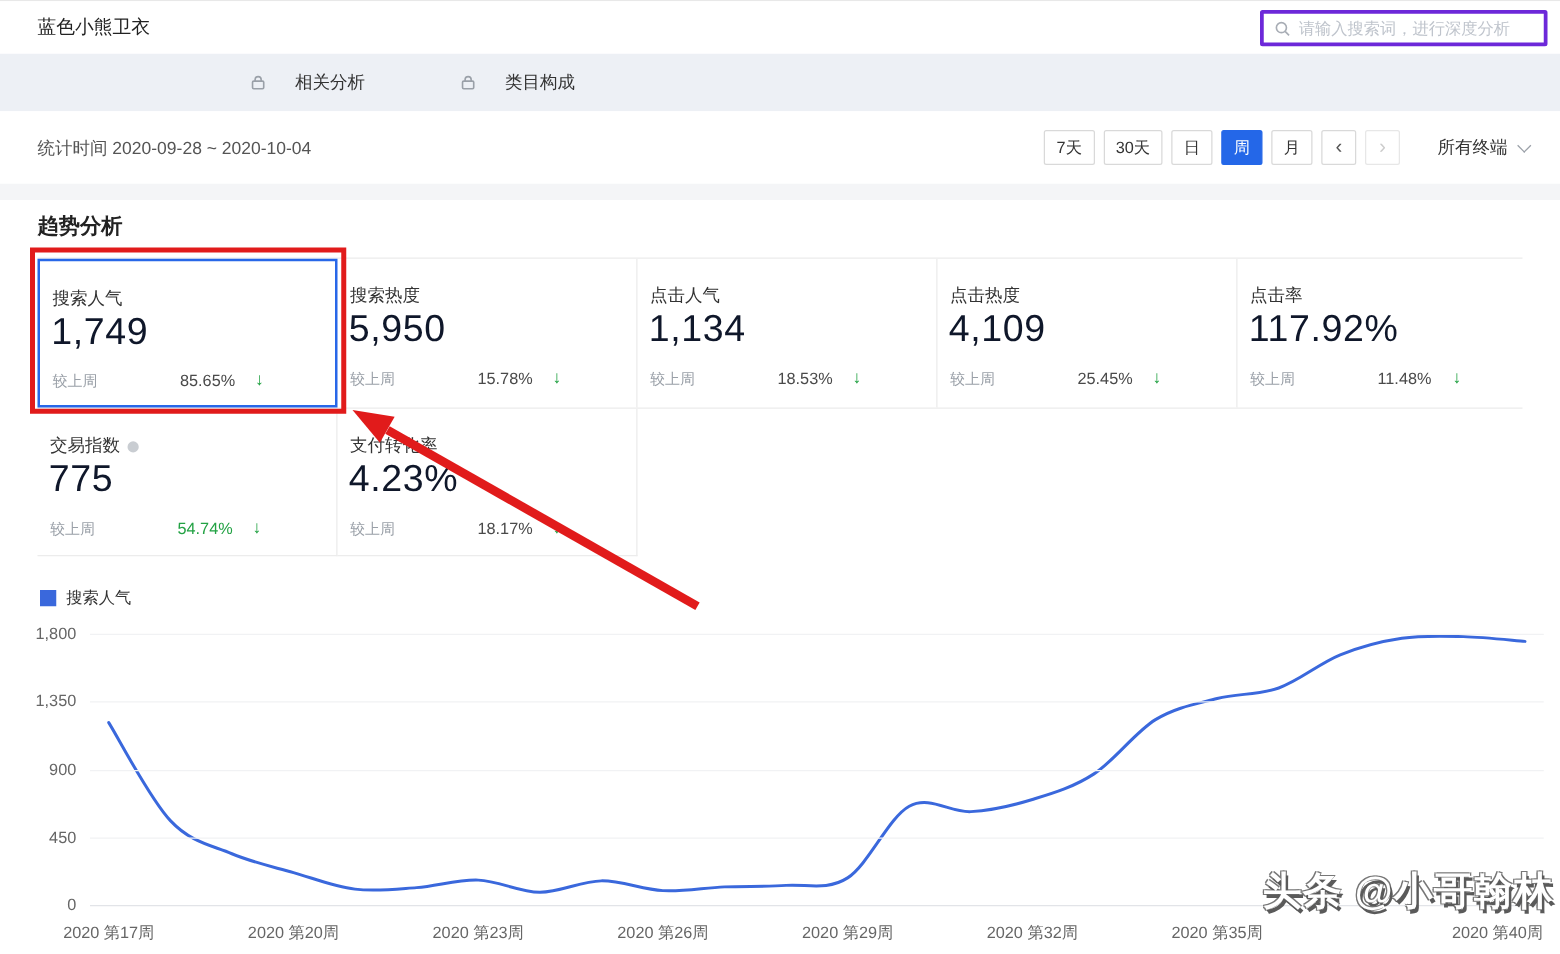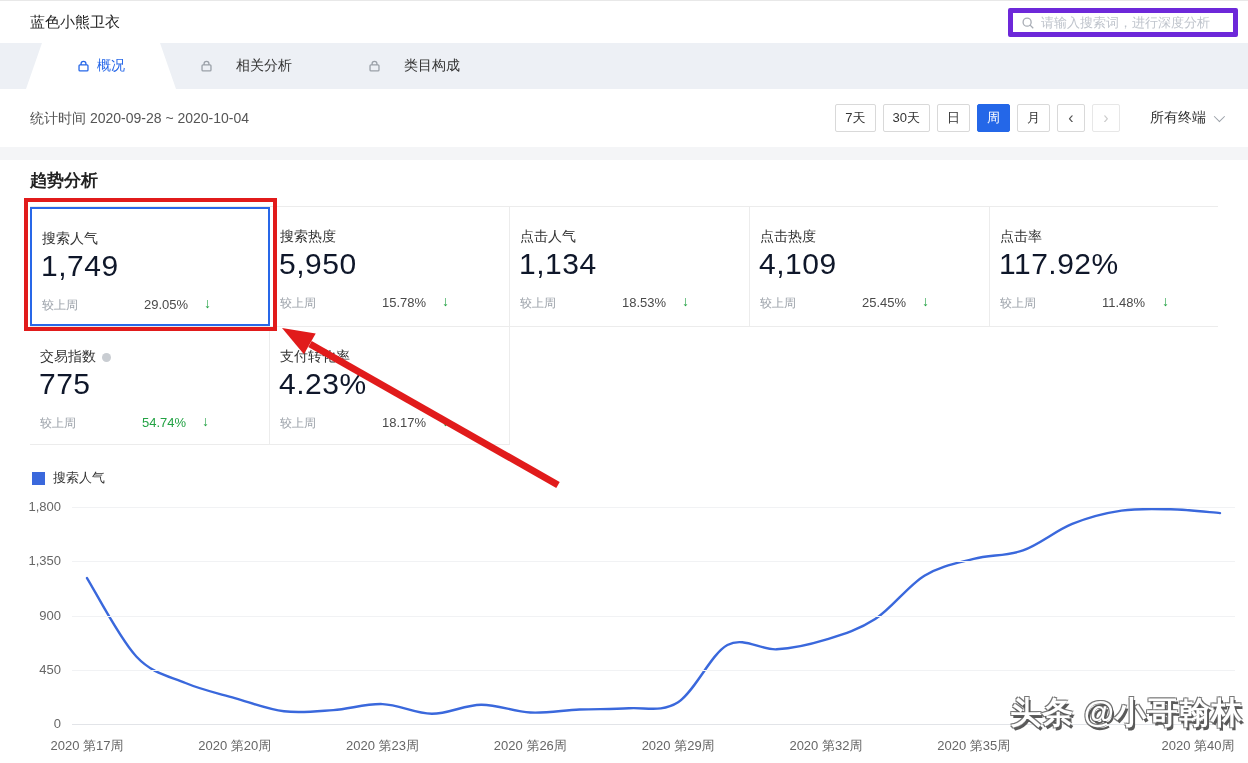--- a/index.html
+++ b/index.html
@@ -3,21 +3,21 @@
 <meta charset="utf-8">
 <style>
   * { margin:0; padding:0; box-sizing:border-box; }
   html,body { width:1248px; height:763px; overflow:hidden; }
   body { font-family:"Liberation Sans","DejaVu Sans",sans-serif; background:#fff; color:#333; }
   #app { position:relative; width:1248px; height:763px; background:#fff; border-top:1px solid #e8e8e8; }
 
   
   .header { position:absolute; left:0; top:0; width:1248px; height:42px; background:#fff; }
   .page-title { position:absolute; left:30px; top:0; line-height:42px; font-size:15px; font-weight:normal; color:#222; }
-  .search-box { position:absolute; right:10px; top:7px; width:230px; height:29px; border:5px solid #6d28d9; border-radius:2px; background:#fff; display:flex; align-items:center; padding:0 8px; gap:6px; }
+  .search-box { position:absolute; right:10px; top:7px; width:230px; height:29px; border:3px solid #6d28d9; border-radius:2px; background:#fff; display:flex; align-items:center; padding:0 8px; gap:6px; }
   .search-box input { border:none; outline:none; flex:1; font-size:13px; color:#333; font-family:inherit; }
   .search-box input::placeholder { color:#bfc4cc; }
 
   
   .tabstrip { position:absolute; left:0; top:42px; width:1248px; height:46px; background:#edf0f5; }
   .tab-active { position:absolute; left:26px; top:0; width:150px; height:46px; background:#fff;
     clip-path:polygon(16px 0, calc(100% - 16px) 0, 100% 100%, 0 100%);
     display:flex; align-items:center; justify-content:center; gap:7px; color:#2667e8; font-size:14px; cursor:pointer; }
   .tab { position:absolute; top:0; height:46px; display:flex; align-items:center; gap:23px; color:#333; font-size:14px; cursor:pointer; }
   .tab .ticon, .tab-active .ticon { display:flex; }
@@ -95,29 +95,20 @@
         <svg width="14" height="14" viewBox="0 0 16 16">
             <circle cx="7" cy="7" r="4.6" fill="none" stroke="#a8adb5" stroke-width="1.5"></circle>
             <line x1="10.4" y1="10.4" x2="14" y2="14" stroke="#a8adb5" stroke-width="1.5"></line>
           </svg>
       </span>
       <input type="text" placeholder="请输入搜索词，进行深度分析" style="">
     </div>
   </div>
 
   <div class="tabstrip">
-    <div class="tab-active">
-      <span class="ticon">
-        <svg width="13" height="13" viewBox="0 0 16 16">
-            <path d="M5 6 V4.6 a3 3 0 0 1 6 0 V6" fill="none" stroke="currentColor" stroke-width="1.6"></path>
-            <rect x="2.5" y="6" width="11" height="7.5" rx="1.2" fill="none" stroke="currentColor" stroke-width="1.6"></rect>
-          </svg>
-      </span>
-      <span>概况</span>
-    </div>
     <div class="tab tab2">
       <span class="ticon">
         <svg width="13" height="13" viewBox="0 0 16 16">
             <path d="M5 6 V4.6 a3 3 0 0 1 6 0 V6" fill="none" stroke="currentColor" stroke-width="1.6"></path>
             <rect x="2.5" y="6" width="11" height="7.5" rx="1.2" fill="none" stroke="currentColor" stroke-width="1.6"></rect>
           </svg>
       </span>
       <span>相关分析</span>
     </div>
     <div class="tab tab3">
@@ -152,21 +143,21 @@
 
   <div class="section-title">趋势分析</div>
 
   <div class="grid">
     <div class="row1 r1">
       <div class="cell c1 sel">
         <div class="c-label">搜索人气</div>
         <div class="c-value">1,749</div>
         <div class="c-foot">
           <span class="c-cmp">较上周</span>
-          <span class="c-chg">29.05%</span>
+          <span class="c-chg">85.65%</span>
           <span class="c-arr">↓</span>
         </div>
       </div>
       <div class="cell c2">
         <div class="c-label">搜索热度</div>
         <div class="c-value">5,950</div>
         <div class="c-foot">
           <span class="c-cmp">较上周</span>
           <span class="c-chg">15.78%</span>
           <span class="c-arr">↓</span>

